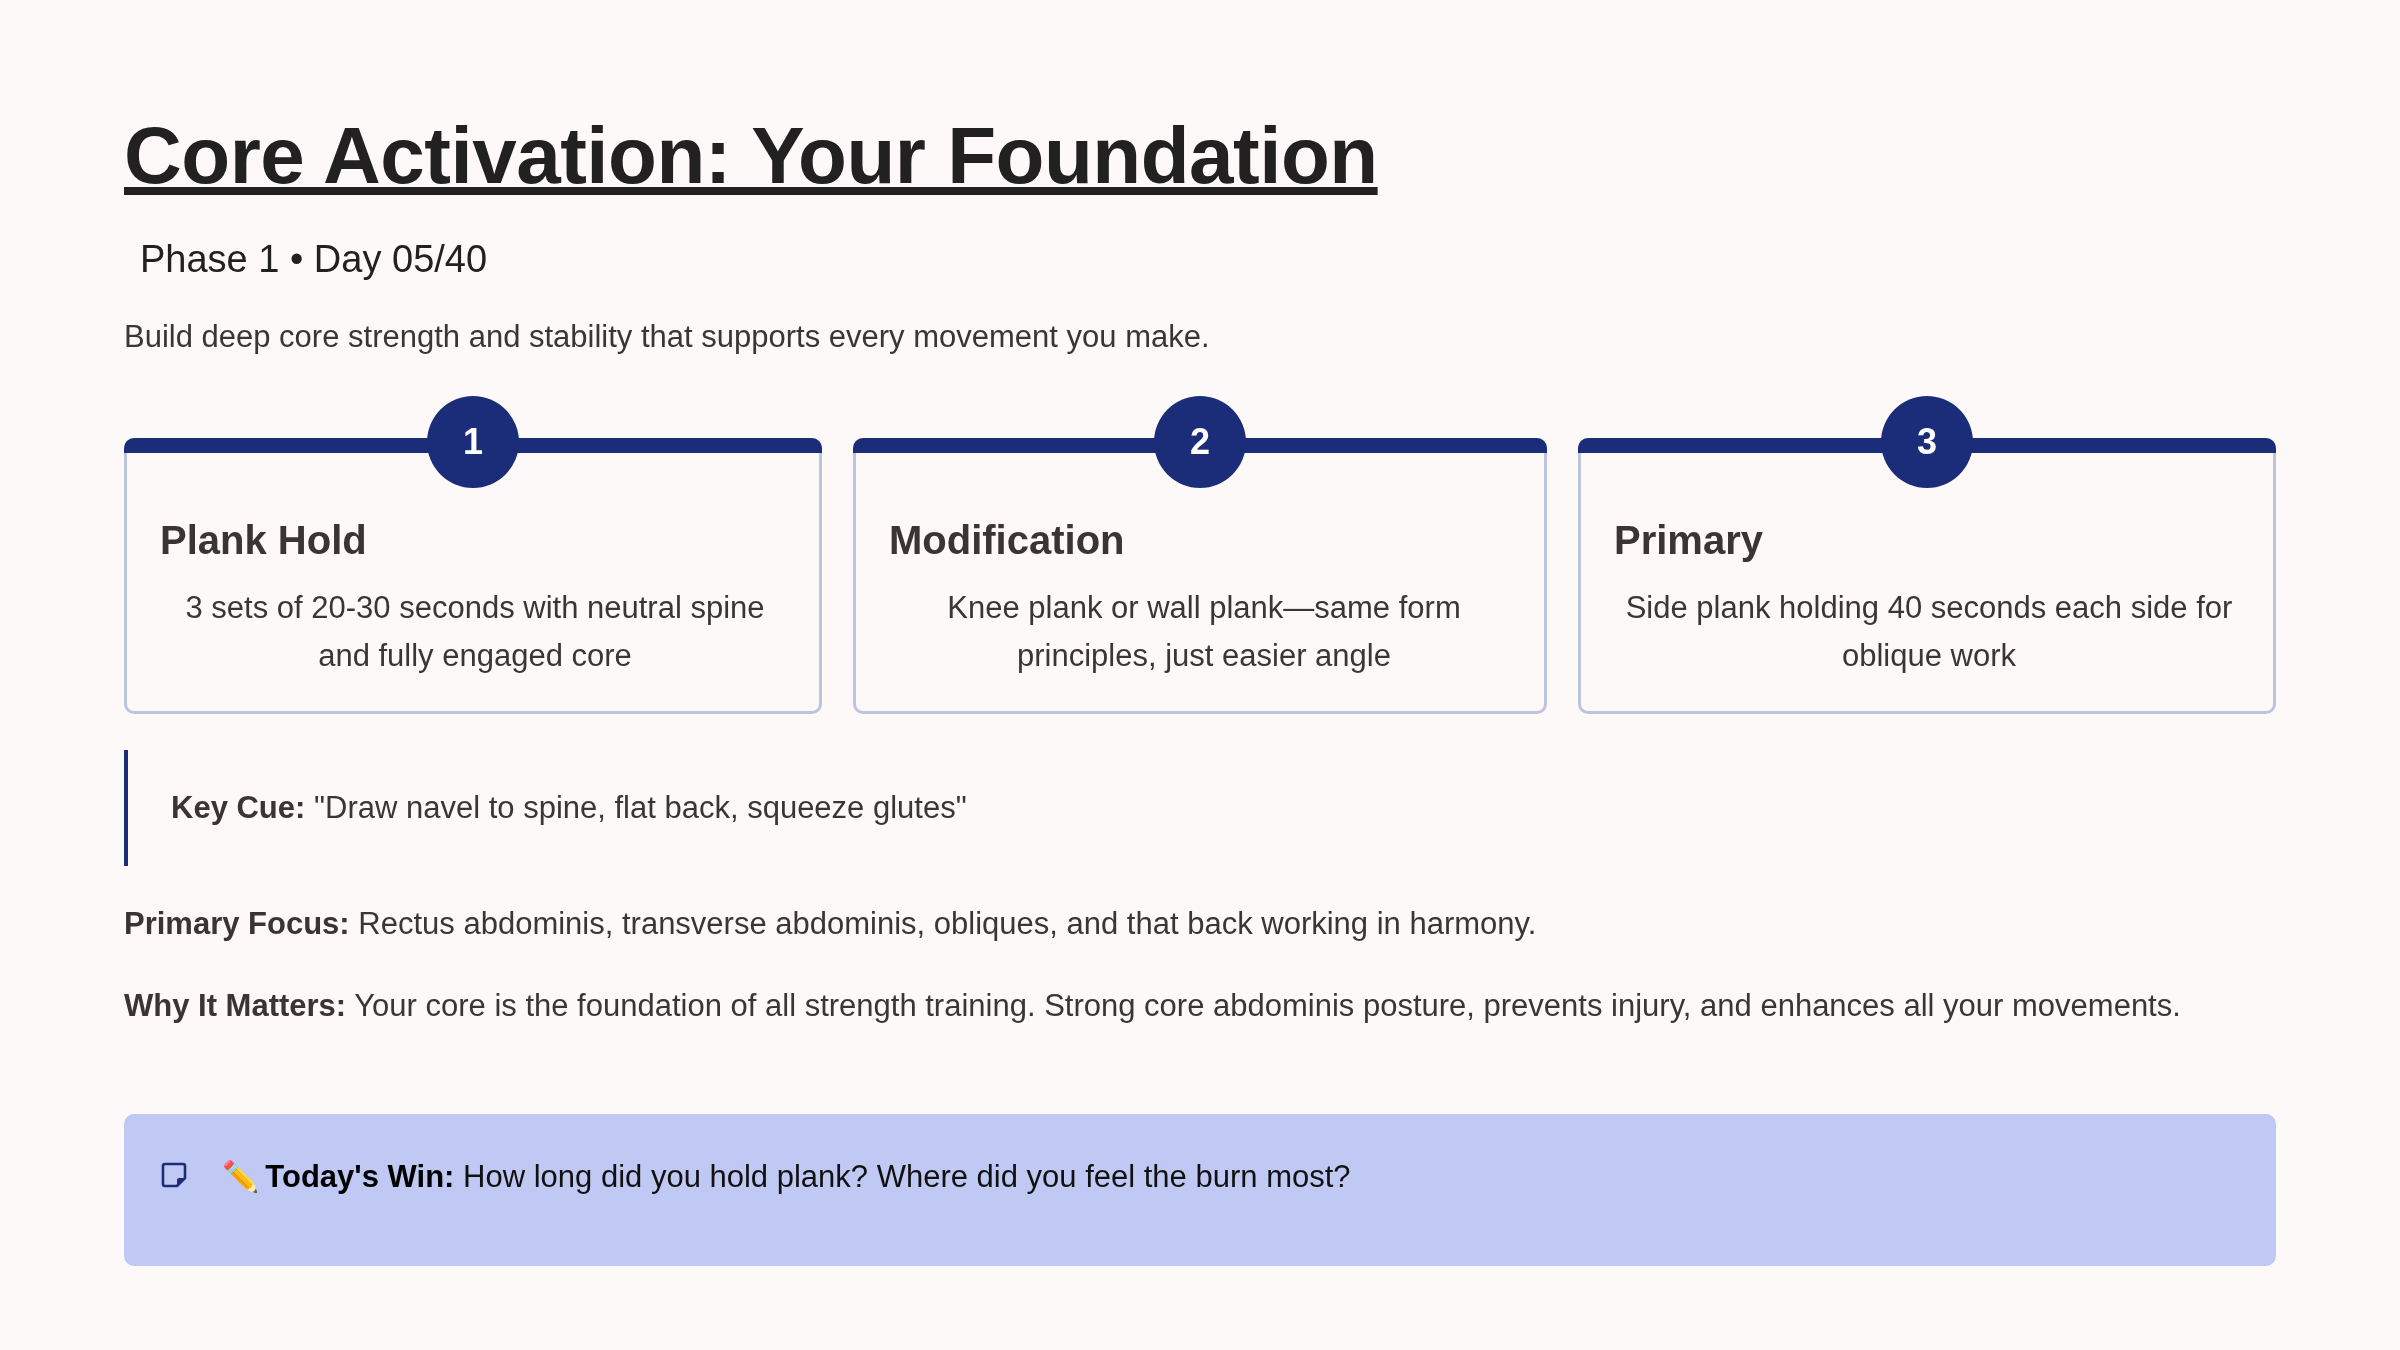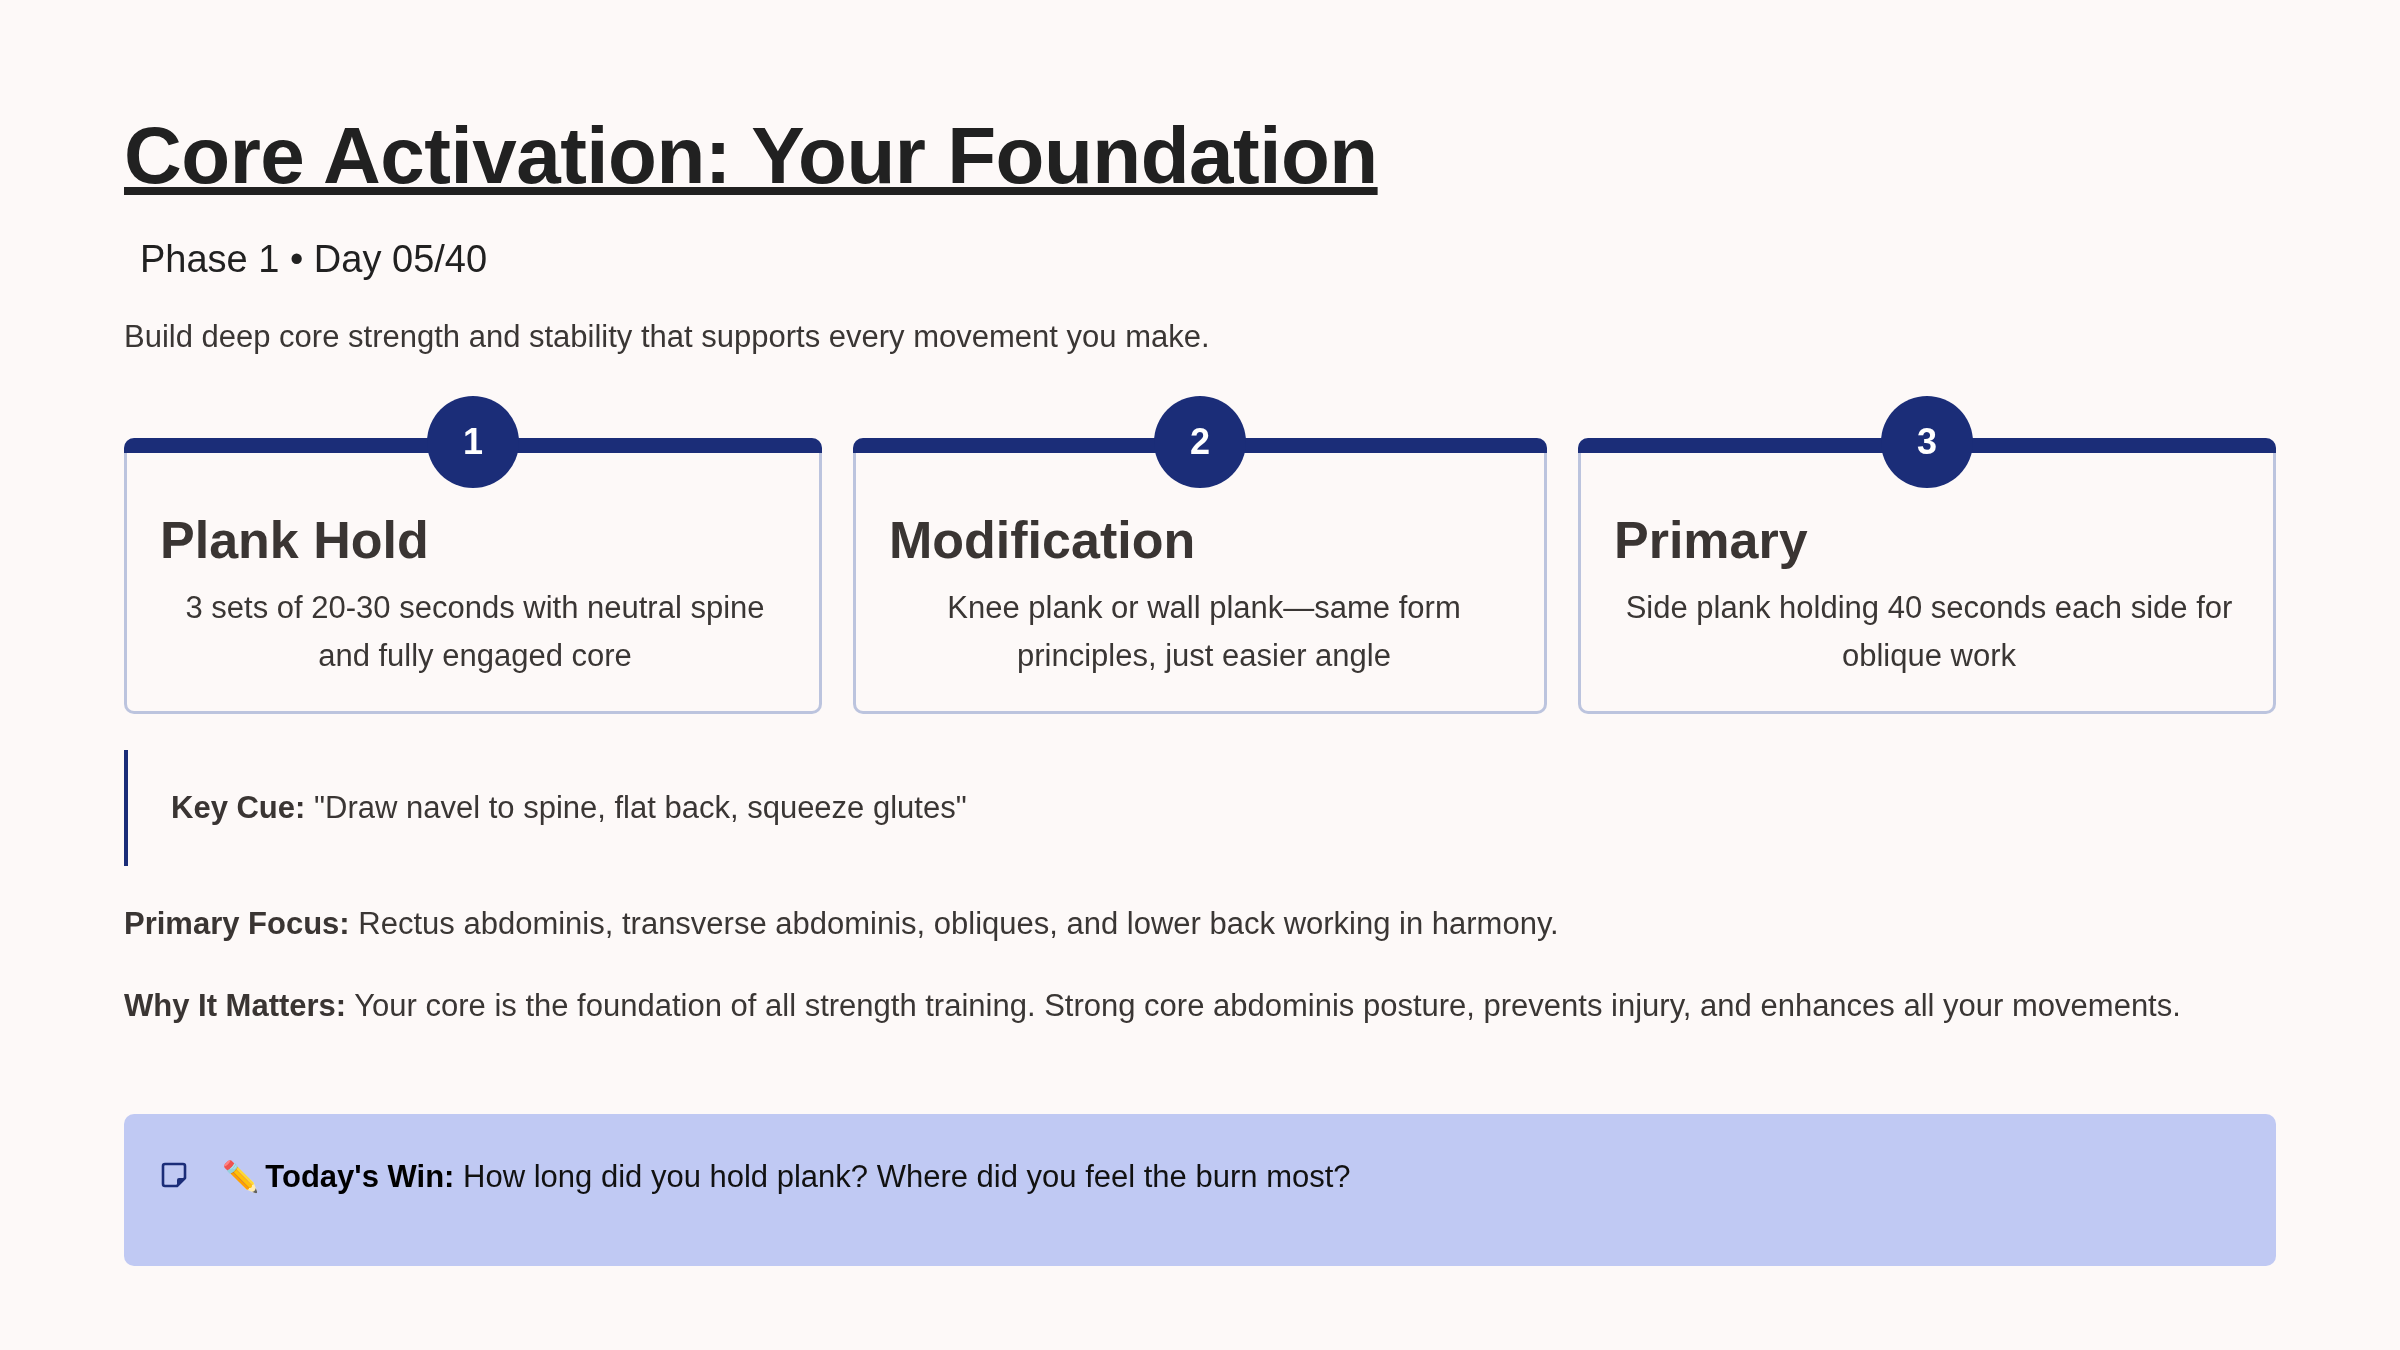--- a/index.html
+++ b/index.html
@@ -95,21 +95,21 @@
       font-size: 36px;
       font-weight: 700;
       line-height: 92px;
       text-align: center;
     }
     .card-title {
       position: absolute;
       left: 33px;
       top: 78px;
       margin: 0;
-      font-size: 52px;
+      font-size: 40px;
       font-weight: 700;
       color: #3a3533;
       line-height: 48px;
       white-space: nowrap;
     }
     .card-body {
       position: absolute;
       left: 33px;
       top: 146px;
       width: 630px;
@@ -221,21 +221,21 @@
 
   <div class="keycue">
     <p class="keycue-text">
       <span class="bold">Key Cue:</span>
       <span>"Draw navel to spine, flat back, squeeze glutes"</span>
     </p>
   </div>
 
   <p class="para para-focus">
     <span class="bold">Primary Focus:</span>
-    <span>Rectus abdominis, transverse abdominis, obliques, and lower back working in harmony.</span>
+    <span>Rectus abdominis, transverse abdominis, obliques, and that back working in harmony.</span>
   </p>
 
   <p class="para para-why">
     <span class="bold">Why It Matters:</span>
     <span>Your core is the foundation of all strength training. Strong core abdominis posture, prevents injury, and enhances all your movements.</span>
   </p>
 
   <div class="win">
     <span class="win-icon">
       <svg width="28" height="28" viewBox="0 0 28 28">

